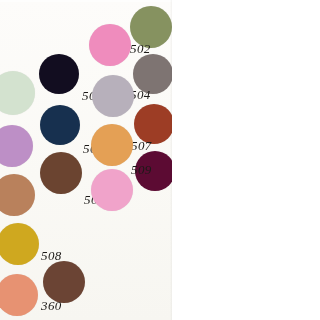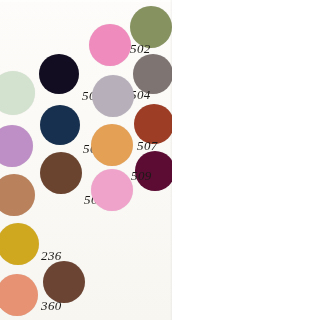--- a/index.html
+++ b/index.html
@@ -81,25 +81,25 @@
       <div class="swatch-label" style="left: 82px; top: 89px;">501</div>
       <div class="swatch-dot" style="left: 130px; top: 6px; width: 42px; height: 42px; background: rgb(134, 146, 96);"></div>
       <div class="swatch-label" style="left: 130px; top: 42px;">502</div>
       <div class="swatch-dot" style="left: 40px; top: 105px; width: 40px; height: 40px; background: rgb(23, 48, 79);"></div>
       <div class="swatch-label" style="left: 83px; top: 142px;">503</div>
       <div class="swatch-dot" style="left: 133px; top: 54px; width: 40px; height: 40px; background: rgb(126, 116, 114);"></div>
       <div class="swatch-label" style="left: 130px; top: 88px;">504</div>
       <div class="swatch-dot" style="left: 40px; top: 152px; width: 42px; height: 42px; background: rgb(107, 68, 48);"></div>
       <div class="swatch-label" style="left: 84px; top: 193px;">505</div>
       <div class="swatch-dot" style="left: 134px; top: 104px; width: 40px; height: 40px; background: rgb(157, 61, 37);"></div>
-      <div class="swatch-label" style="left: 137px; top: 139px;">507</div>
+      <div class="swatch-label" style="left: 131px; top: 139px;">507</div>
       <div class="swatch-dot" style="left: -3px; top: 223px; width: 42px; height: 42px; background: rgb(207, 168, 31);"></div>
-      <div class="swatch-label" style="left: 41px; top: 249px;">236</div>
+      <div class="swatch-label" style="left: 41px; top: 249px;">508</div>
       <div class="swatch-dot" style="left: 135px; top: 151px; width: 40px; height: 40px; background: rgb(92, 11, 51);"></div>
-      <div class="swatch-label" style="left: 131px; top: 169px; text-align: right;">509</div>
+      <div class="swatch-label" style="left: 131px; top: 163px; text-align: right;">509</div>
       <div class="swatch-dot" style="left: 43px; top: 261px; width: 42px; height: 42px; background: rgb(107, 68, 52);"></div>
       <div class="swatch-label" style="left: 41px; top: 299px;">360</div>
       <div class="swatch-dot" style="left: -9px; top: 71px; width: 44px; height: 44px; background: rgb(211, 226, 207);"></div>
       <div class="swatch-dot" style="left: 89px; top: 24px; width: 42px; height: 42px; background: rgb(239, 140, 189);"></div>
       <div class="swatch-dot" style="left: -9px; top: 125px; width: 42px; height: 42px; background: rgb(189, 143, 198);"></div>
       <div class="swatch-dot" style="left: 92px; top: 75px; width: 42px; height: 42px; background: rgb(183, 176, 187);"></div>
       <div class="swatch-dot" style="left: -7px; top: 174px; width: 42px; height: 42px; background: rgb(185, 129, 92);"></div>
       <div class="swatch-dot" style="left: 91px; top: 124px; width: 42px; height: 42px; background: rgb(228, 160, 85);"></div>
       <div class="swatch-dot" style="left: 91px; top: 169px; width: 42px; height: 42px; background: rgb(240, 163, 202);"></div>
       <div class="swatch-dot" style="left: -4px; top: 274px; width: 42px; height: 42px; background: rgb(231, 146, 114);"></div>

